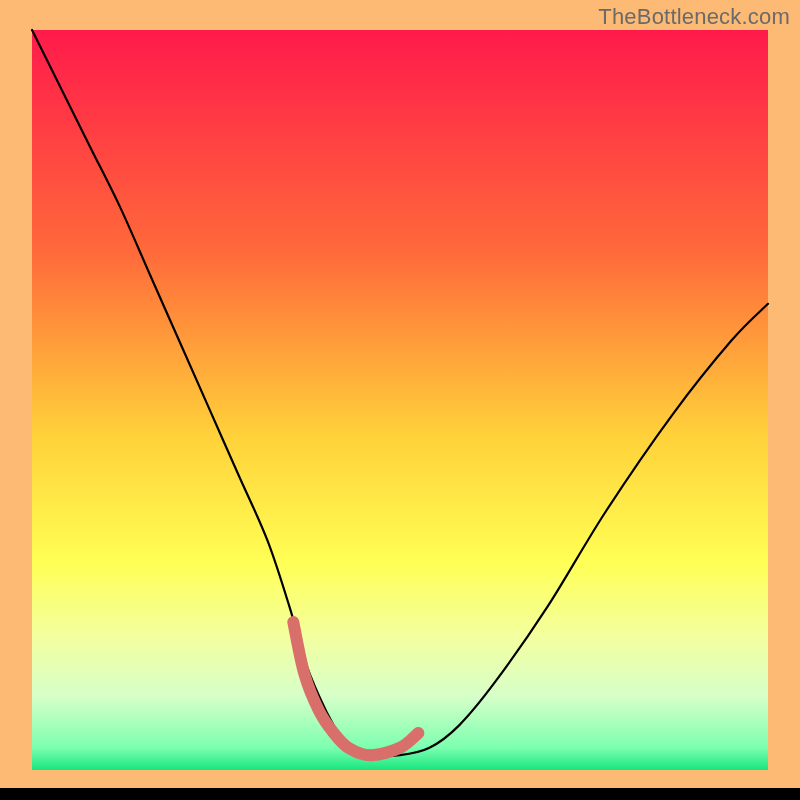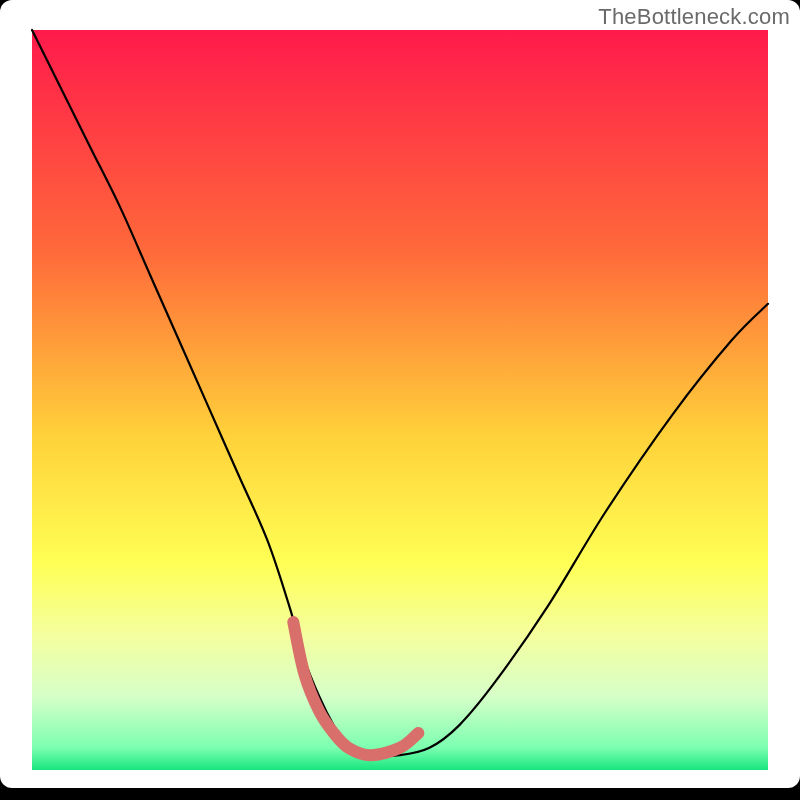--- a/index.html
+++ b/index.html
@@ -10,22 +10,21 @@
     background: #000;
     overflow: hidden;
     font-family: Arial, Helvetica, sans-serif;
   }
   .frame {
     position: absolute;
     top: 0;
     left: 0;
     width: 800px;
     height: 788px;
-    background: #ffffff;
-    border-radius: 12px;
+    background: #fdba74;
   }
   .watermark {
     position: absolute;
     top: 4px;
     right: 10px;
     color: #6a6a6a;
     font-size: 22px;
     font-weight: 500;
     letter-spacing: 0.2px;
     z-index: 20;

